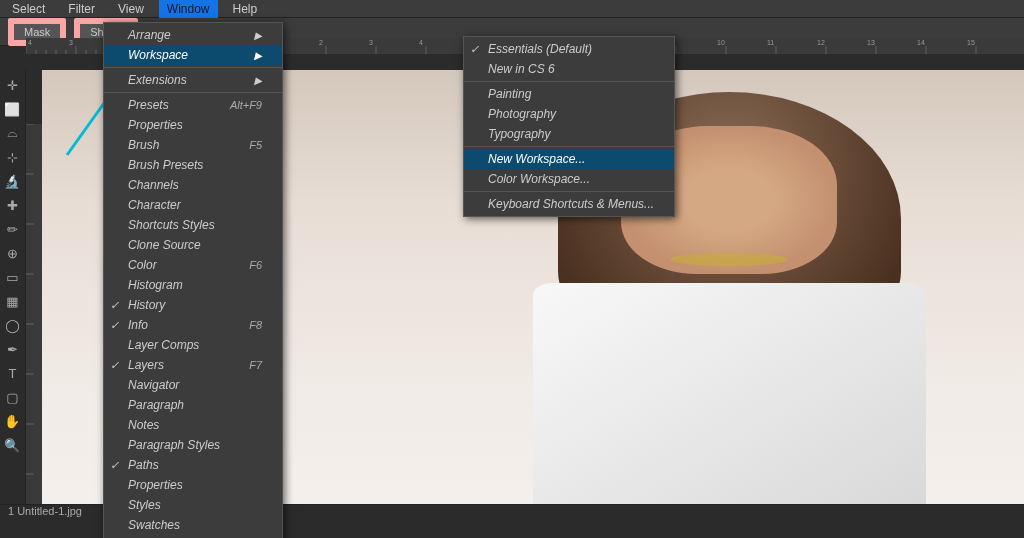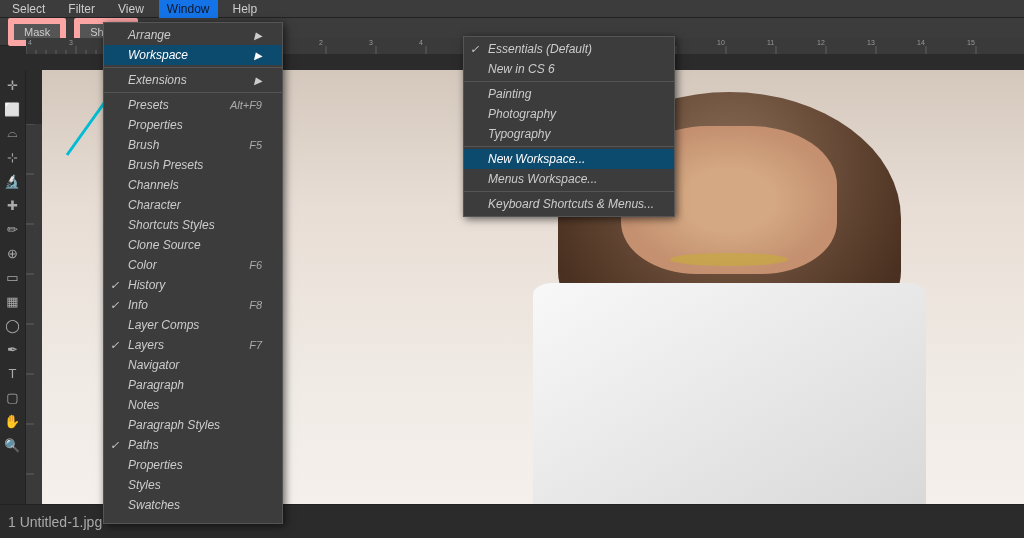--- a/index.html
+++ b/index.html
@@ -142,23 +142,23 @@
       left: 180px;
       top: 14px;
     }
 
     
     .statusbar {
       height: 34px;
       background: #2b2b2b;
       border-top: 1px solid #222;
       display: flex;
-      align-items: center;
+      align-items: flex-start;
       padding: 0 8px;
-      font-size: 14px;
+      font-size: 11px;
       color: #aaa;
       position: absolute;
       bottom: 0;
       left: 0;
       right: 0;
     }
 
     .ruler-svg {
       width: 100%;
       height: 16px;
@@ -357,20 +357,23 @@
       <span>Shortcuts Styles</span>
     </div>
     <div class="menu-item">
       <span>Clone Source</span>
     </div>
     <div class="menu-item">
       <span>Color</span>
       <span class="shortcut">F6</span>
     </div>
     <div class="menu-item">
+      <span>Histogram</span>
+    </div>
+    <div class="menu-item">
       <span class="checkmark">✓</span>
       <span>History</span>
     </div>
     <div class="menu-item">
       <span class="checkmark">✓</span>
       <span>Info</span>
       <span class="shortcut">F8</span>
     </div>
     <div class="menu-item">
       <span>Layer Comps</span>
@@ -428,21 +431,21 @@
         <span>Photography</span>
       </div>
       <div class="menu-item">
         <span>Typography</span>
       </div>
       <div class="menu-separator"></div>
       <div class="menu-item active-item">
         <span>New Workspace...</span>
       </div>
       <div class="menu-item">
-        <span>Menus Workspace...</span>
+        <span>Color Workspace...</span>
       </div>
       <div class="menu-separator"></div>
       <div class="menu-item">
         <span>Keyboard Shortcuts &amp; Menus...</span>
       </div>
     </div>
   </div>
 </div>
 
 </body></html>

